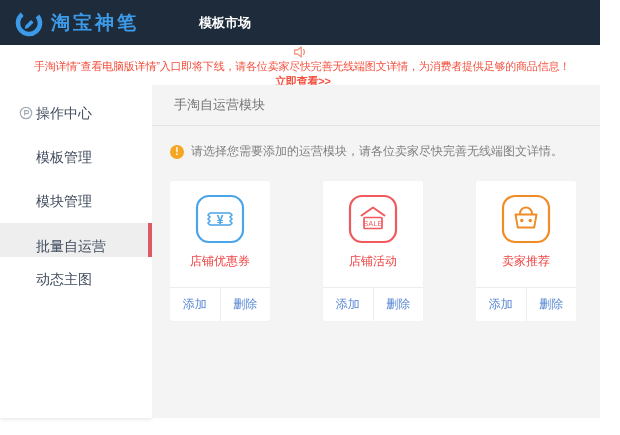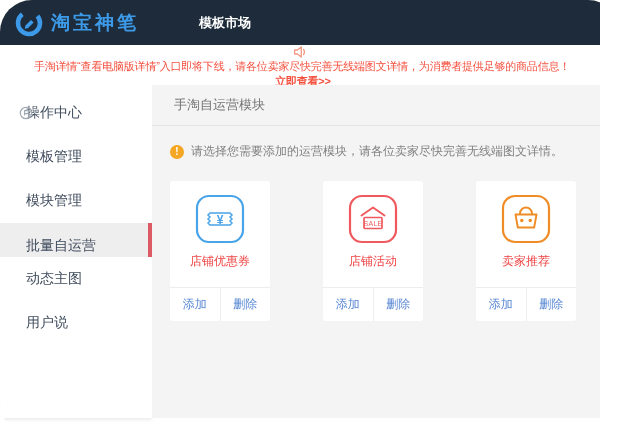--- a/index.html
+++ b/index.html
@@ -1,37 +1,37 @@
 <!DOCTYPE html>
 <html><head>
 <meta charset="utf-8">
 <style>
   html,body{margin:0;padding:0;background:#fff;}
   .page{position:relative;width:620px;height:435px;background:#fff;overflow:hidden;
-        font-family:"Liberation Sans",sans-serif;border-radius:32px;-webkit-font-smoothing:antialiased;}
+        font-family:"Liberation Sans",sans-serif;-webkit-font-smoothing:antialiased;}
 
   
   .topbar{position:absolute;left:0;top:0;width:600px;height:45px;background:#1d2b3a;
           display:flex;align-items:center;}
   .brand{display:flex;align-items:center;margin-left:14px;gap:7px;cursor:pointer;}
   .brand-text{color:#3d9ae8;font-size:19px;font-weight:bold;letter-spacing:3px;}
   .nav-item{color:#ffffff;font-size:13px;font-weight:bold;margin-left:60px;cursor:pointer;}
 
   
   .noticebar{position:absolute;left:0;top:45px;width:600px;height:35px;background:#fff;
              display:flex;align-items:center;white-space:nowrap;
              font-size:11px;letter-spacing:-0.2px;color:#f4503e;padding-left:4px;box-sizing:border-box;flex-direction:column;}
   .noticebar svg{flex:0 0 auto;margin-right:4px;}
   .notice-link{color:#f4503e;text-decoration:underline;font-weight:bold;margin-left:2px;cursor:pointer;}
 
   
   .sidebar{position:absolute;left:0;top:85px;width:152px;height:333px;background:#fff;
            padding-top:6px;box-sizing:border-box;box-shadow:0 2px 3px rgba(0,0,0,.08);}
-  .side-item{position:relative;height:44px;line-height:44px;padding-left:26px;
-             font-size:14px;color:#3f4b5c;cursor:pointer;box-sizing:border-box;font-family:Liberation Mono, monospace;}
+  .side-item{position:relative;height:44px;line-height:44px;padding-left:36px;
+             font-size:14px;color:#3f4b5c;cursor:pointer;box-sizing:border-box;}
   .side-item.active{background:#eeeeee;height:34px;line-height:46px;}
   .active-bar{position:absolute;right:0;top:0;width:4px;height:100%;background:#dc5a64;}
   .side-icon{position:absolute;left:19px;top:50%;transform:translateY(-50%);line-height:0;}
 
   
   .panel{position:absolute;left:152px;top:85px;width:448px;height:333px;background:#f4f4f4;
          box-sizing:border-box;}
   .panel-header{height:40px;line-height:40px;padding-left:22px;font-size:13px;color:#737373;
                 border-bottom:1px solid #e4e4e4;}
   .tip-row{display:flex;align-items:center;gap:7px;margin:17px 0 0 18px;
@@ -99,23 +99,20 @@
     <div class="side-item">
       <span>模块管理</span>
     </div>
     <div class="side-item active">
       <span>批量自运营</span>
       <span class="active-bar"></span>
     </div>
     <div class="side-item">
       <span>动态主图</span>
     </div>
-    <div class="side-item">
-      <span>用户说</span>
-    </div>
   </aside>
 
   <main class="panel">
     <div class="panel-header">
       <span>手淘自运营模块</span>
     </div>
 
     <div class="tip-row">
       <span class="info-icon">!</span>
       <span>请选择您需要添加的运营模块，请各位卖家尽快完善无线端图文详情。</span>

